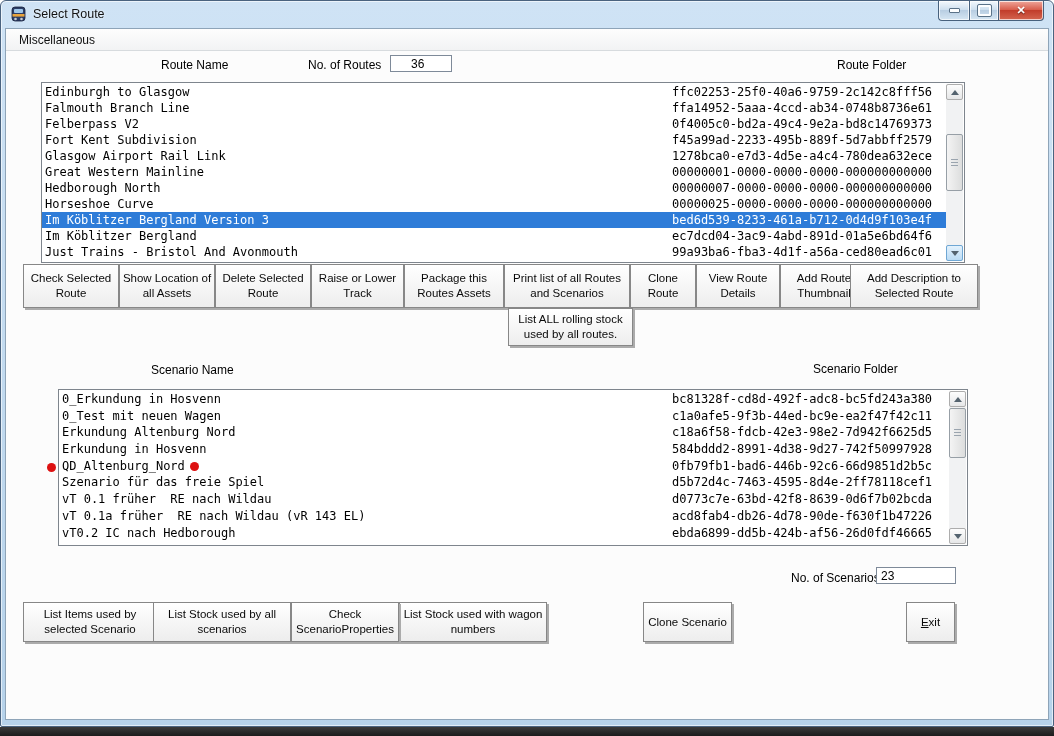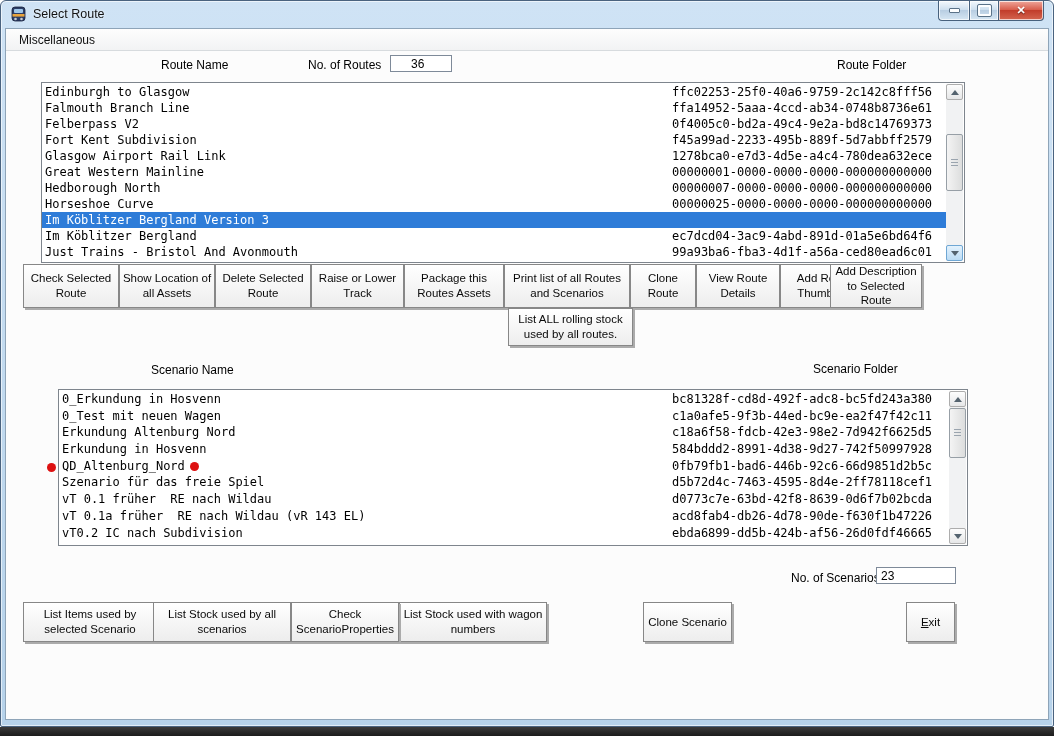--- a/index.html
+++ b/index.html
@@ -113,21 +113,21 @@
       <div class="listbox route-list" style="left:35px;top:53px;width:922px;height:179px;">
         <div class="rows" id="route-rows">
             <div class="lrow"><span class="lname">Edinburgh to Glasgow</span><span class="lguid" style="left: 630px;">ffc02253-25f0-40a6-9759-2c142c8fff56</span></div>
             <div class="lrow"><span class="lname">Falmouth Branch Line</span><span class="lguid" style="left: 630px;">ffa14952-5aaa-4ccd-ab34-0748b8736e61</span></div>
             <div class="lrow"><span class="lname">Felberpass V2</span><span class="lguid" style="left: 630px;">0f4005c0-bd2a-49c4-9e2a-bd8c14769373</span></div>
             <div class="lrow"><span class="lname">Fort Kent Subdivision</span><span class="lguid" style="left: 630px;">f45a99ad-2233-495b-889f-5d7abbff2579</span></div>
             <div class="lrow"><span class="lname">Glasgow Airport Rail Link</span><span class="lguid" style="left: 630px;">1278bca0-e7d3-4d5e-a4c4-780dea632ece</span></div>
             <div class="lrow"><span class="lname">Great Western Mainline</span><span class="lguid" style="left: 630px;">00000001-0000-0000-0000-000000000000</span></div>
             <div class="lrow"><span class="lname">Hedborough North</span><span class="lguid" style="left: 630px;">00000007-0000-0000-0000-000000000000</span></div>
             <div class="lrow"><span class="lname">Horseshoe Curve</span><span class="lguid" style="left: 630px;">00000025-0000-0000-0000-000000000000</span></div>
-            <div class="lrow selected"><span class="lname">Im Köblitzer Bergland Version 3</span></div>
+            <div class="lrow selected"><span class="lname">Im Köblitzer Bergland Version 3</span><span class="lguid" style="left: 630px;">bed6d539-8233-461a-b712-0d4d9f103e4f</span></div>
             <div class="lrow"><span class="lname">Im Köblitzer Bergland</span><span class="lguid" style="left: 630px;">ec7dcd04-3ac9-4abd-891d-01a5e6bd64f6</span></div>
             <div class="lrow"><span class="lname">Just Trains - Bristol And Avonmouth</span><span class="lguid" style="left: 630px;">99a93ba6-fba3-4d1f-a56a-ced80ead6c01</span></div>
           </div>
         <div class="vscroll">
           <div class="sb-btn sb-up">
               <div class="tri-up"></div>
             </div>
           <div class="sb-thumb" style="top:50px;height:57px;">
               <div class="sb-grip"></div>
             </div>
@@ -157,21 +157,21 @@
         </div>
       <div class="btn" style="left:624px;top:235px;width:66px;height:44px;">
           <span>Clone Route</span>
         </div>
       <div class="btn" style="left:690px;top:235px;width:84px;height:44px;">
           <span>View Route Details</span>
         </div>
       <div class="btn" style="left:774px;top:235px;width:88px;height:44px;">
           <span>Add Route Thumbnail</span>
         </div>
-      <div class="btn" style="left:824px;top:235px;width:92px;height:44px;">
+      <div class="btn" style="left:844px;top:235px;width:128px;height:44px;">
           <span>Add Description to Selected Route</span>
         </div>
 
       <div class="btn" style="left:502px;top:279px;width:125px;height:38px;">
           <span>List ALL rolling stock used by all routes.</span>
         </div>
 
       <span class="lbl" style="left:145px;top:334px;">Scenario Name</span>
       <span class="lbl" style="left:807px;top:333px;">Scenario Folder</span>
 
@@ -180,21 +180,21 @@
       <div class="listbox scenario-list" style="left:52px;top:360px;width:908px;height:155px;">
         <div class="rows" id="scenario-rows">
             <div class="lrow"><span class="lname">0_Erkundung in Hosvenn</span><span class="lguid" style="left: 613px;">bc81328f-cd8d-492f-adc8-bc5fd243a380</span></div>
             <div class="lrow"><span class="lname">0_Test mit neuen Wagen</span><span class="lguid" style="left: 613px;">c1a0afe5-9f3b-44ed-bc9e-ea2f47f42c11</span></div>
             <div class="lrow"><span class="lname">Erkundung Altenburg Nord</span><span class="lguid" style="left: 613px;">c18a6f58-fdcb-42e3-98e2-7d942f6625d5</span></div>
             <div class="lrow"><span class="lname">Erkundung in Hosvenn</span><span class="lguid" style="left: 613px;">584bddd2-8991-4d38-9d27-742f50997928</span></div>
             <div class="lrow"><span class="lname">QD_Altenburg_Nord</span><span class="dot inline"></span><span class="lguid" style="left: 613px;">0fb79fb1-bad6-446b-92c6-66d9851d2b5c</span></div>
             <div class="lrow"><span class="lname">Szenario für das freie Spiel</span><span class="lguid" style="left: 613px;">d5b72d4c-7463-4595-8d4e-2ff78118cef1</span></div>
             <div class="lrow"><span class="lname">vT 0.1 früher  RE nach Wildau</span><span class="lguid" style="left: 613px;">d0773c7e-63bd-42f8-8639-0d6f7b02bcda</span></div>
             <div class="lrow"><span class="lname">vT 0.1a früher  RE nach Wildau (vR 143 EL)</span><span class="lguid" style="left: 613px;">acd8fab4-db26-4d78-90de-f630f1b47226</span></div>
-            <div class="lrow"><span class="lname">vT0.2 IC nach Subdivision</span><span class="lguid" style="left: 613px;">ebda6899-dd5b-424b-af56-26d0fdf46665</span></div>
+            <div class="lrow"><span class="lname">vT0.2 IC nach Hedborough</span><span class="lguid" style="left: 613px;">ebda6899-dd5b-424b-af56-26d0fdf46665</span></div>
           </div>
         <div class="vscroll">
           <div class="sb-btn sb-up">
               <div class="tri-up"></div>
             </div>
           <div class="sb-thumb" style="top:17px;height:50px;">
               <div class="sb-grip"></div>
             </div>
           <div class="sb-btn sb-down">
               <div class="tri-down"></div>

